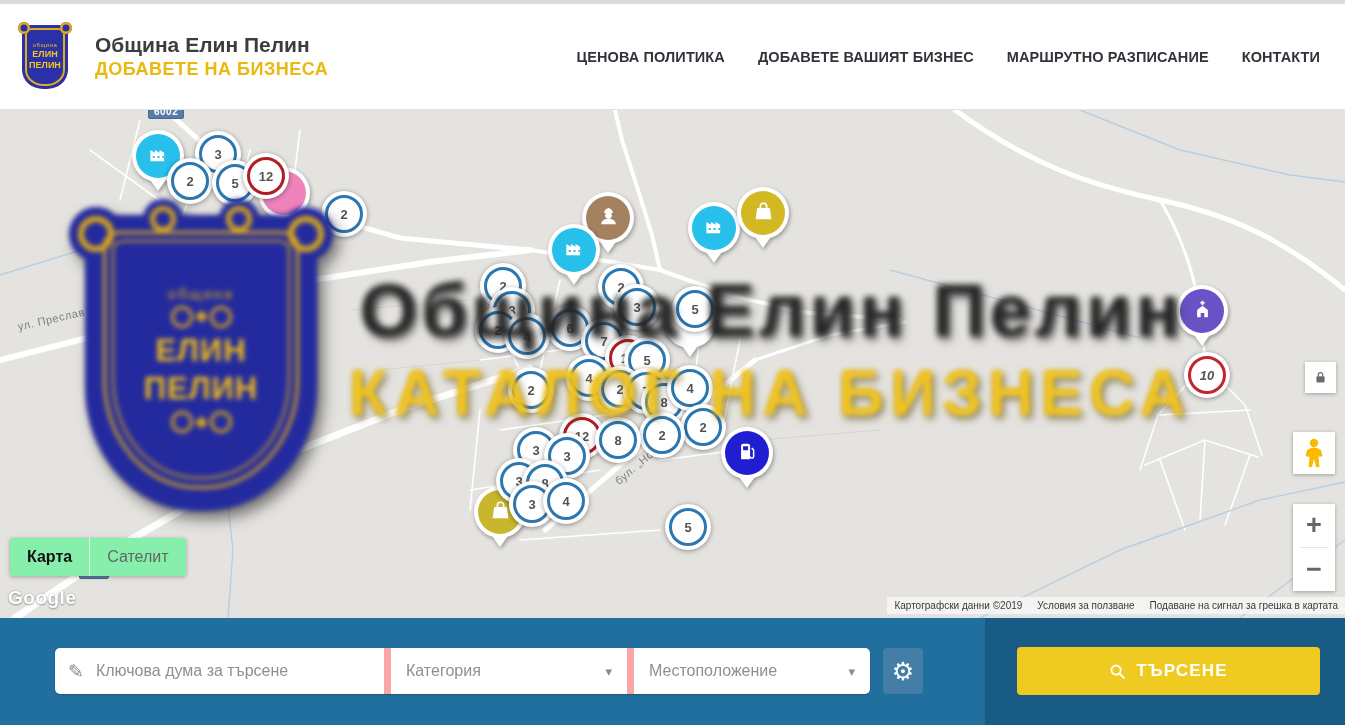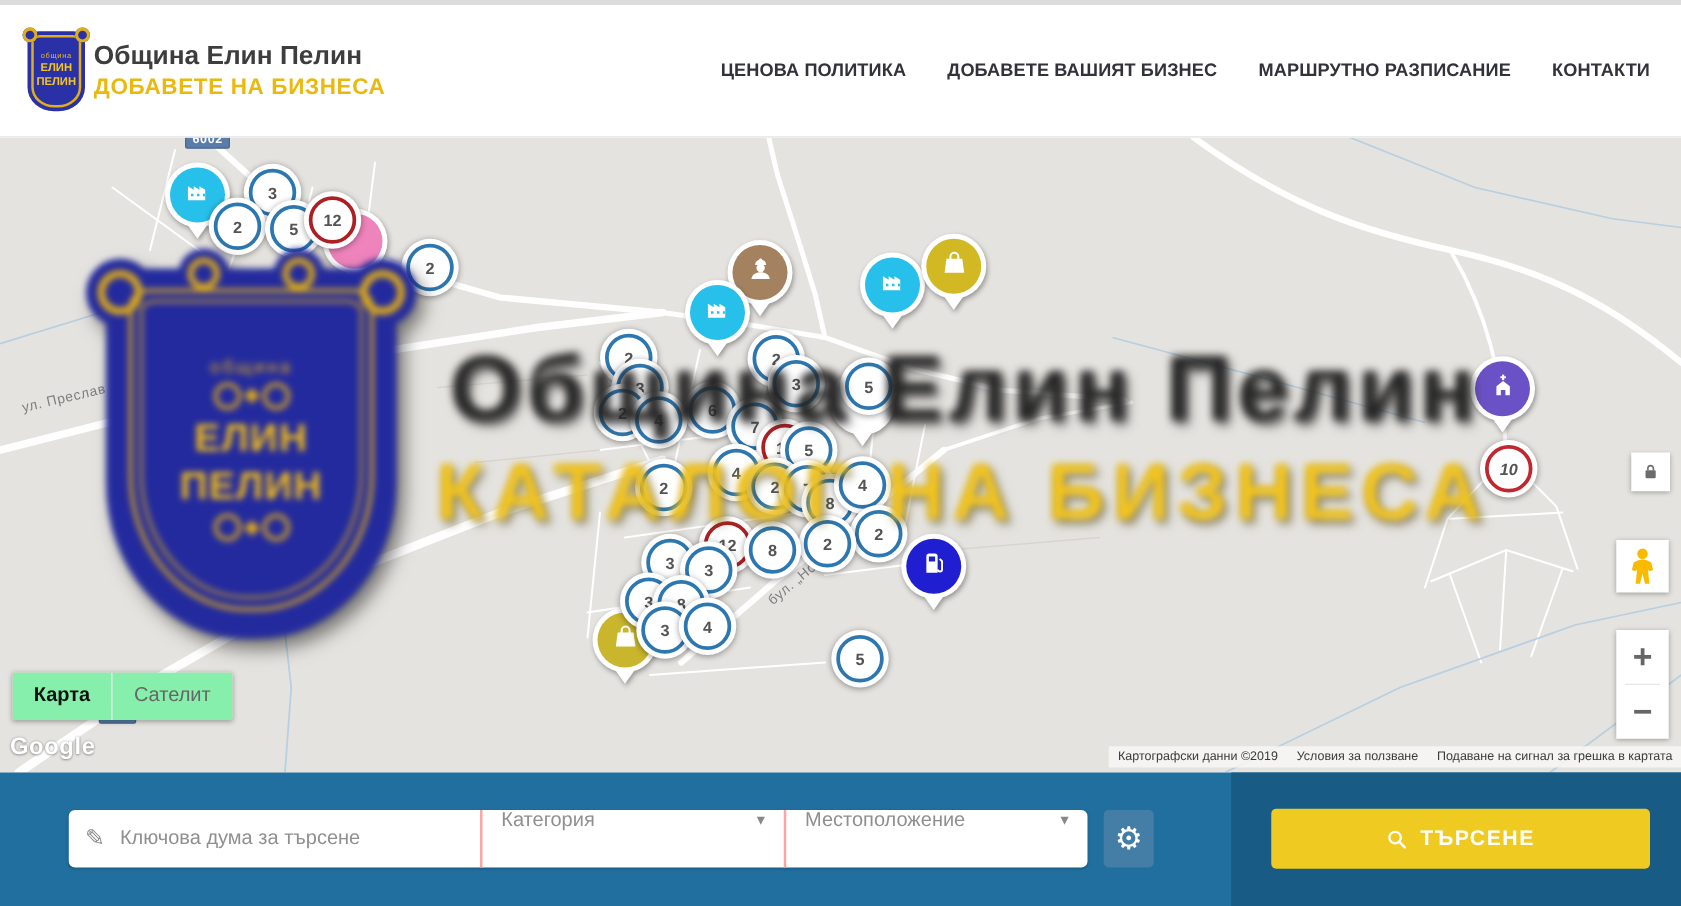--- a/index.html
+++ b/index.html
@@ -3,21 +3,21 @@
 <meta charset="utf-8">
 <style>
   html,body{margin:0;padding:0;}
   body{width:1345px;height:725px;position:relative;overflow:hidden;background:#fff;
        font-family:"Liberation Sans",sans-serif;}
 
   
   .top-strip{position:absolute;top:0;left:0;right:0;height:4px;background:#dcdcdc;z-index:60;}
   header{position:absolute;top:4px;left:0;right:0;height:105px;background:#fff;
          border-bottom:1px solid #e3e3e3;z-index:50;display:flex;align-items:center;}
-  .brand{display:flex;align-items:center;gap:7px;margin-left:22px;}
+  .brand{display:flex;align-items:center;gap:27px;margin-left:22px;}
   .mini-crest{width:46px;height:64px;background:#2a30a6;position:relative;
               border-radius:9px 9px 46% 46%/8px 8px 30% 30%;flex:0 0 auto;
               display:flex;flex-direction:column;align-items:center;justify-content:center;}
   .mini-crest::before{content:"";position:absolute;inset:3px;border:2px solid #dfae1c;
               border-radius:7px 7px 46% 46%/6px 6px 28% 28%;}
   .mc-curl{position:absolute;top:-3px;width:12px;height:12px;border-radius:50%;
            background:#2a30a6;box-shadow:inset 0 0 0 2.5px #dfae1c;}
   .mc-curl.l{left:-4px;} .mc-curl.r{right:-4px;}
   .mc-top{font-size:6px;color:#eebb1e;letter-spacing:.5px;margin-bottom:1px;}
   .mc-main{font-size:9px;font-weight:bold;color:#f3c61f;text-align:center;line-height:1.2;white-space:pre-line;}
@@ -104,21 +104,21 @@
 
   
   .bottom-bar{position:absolute;left:0;top:618px;width:1345px;height:107px;background:#206f9f;}
   .bottom-dark{position:absolute;left:985px;top:0;width:360px;height:107px;background:#185b85;}
   .search-wrap{position:absolute;left:55px;top:30px;width:815px;height:46px;background:#fff;
                border-radius:5px;display:flex;box-shadow:0 1px 2px rgba(0,0,0,.2);}
   .kw{flex:0 0 303px;display:flex;align-items:center;padding:0 13px;gap:10px;}
   .pencil{color:#8a8a8a;font-size:19px;}
   .kw input{border:0;outline:0;flex:1;min-width:0;font-size:16px;color:#444;font-family:inherit;background:transparent;}
   .kw input::placeholder{color:#8f8f8f;}
-  .dd{flex:1;border-left:2px solid #fca5a5;display:flex;align-items:flex-start;padding:0 15px;
+  .dd{flex:1;border-left:7px solid #fca5a5;display:flex;align-items:center;padding:0 15px;
       font-size:16px;color:#8f8f8f;cursor:pointer;}
   .caret{margin-left:auto;color:#888;font-size:13px;}
   .gear-btn{position:absolute;left:883px;top:30px;width:40px;height:46px;background:#447ea7;
             border-radius:4px;display:flex;align-items:center;justify-content:center;cursor:pointer;}
   .gear-glyph{color:#fff;font-size:25px;line-height:1;}
   .search-btn{position:absolute;left:1017px;top:29px;width:303px;height:48px;background:#efca20;
               border:0;border-radius:4px;display:flex;align-items:center;justify-content:center;gap:10px;
               color:#fff;font-weight:bold;font-size:17px;letter-spacing:1.2px;cursor:pointer;
               font-family:inherit;}
 </style>

